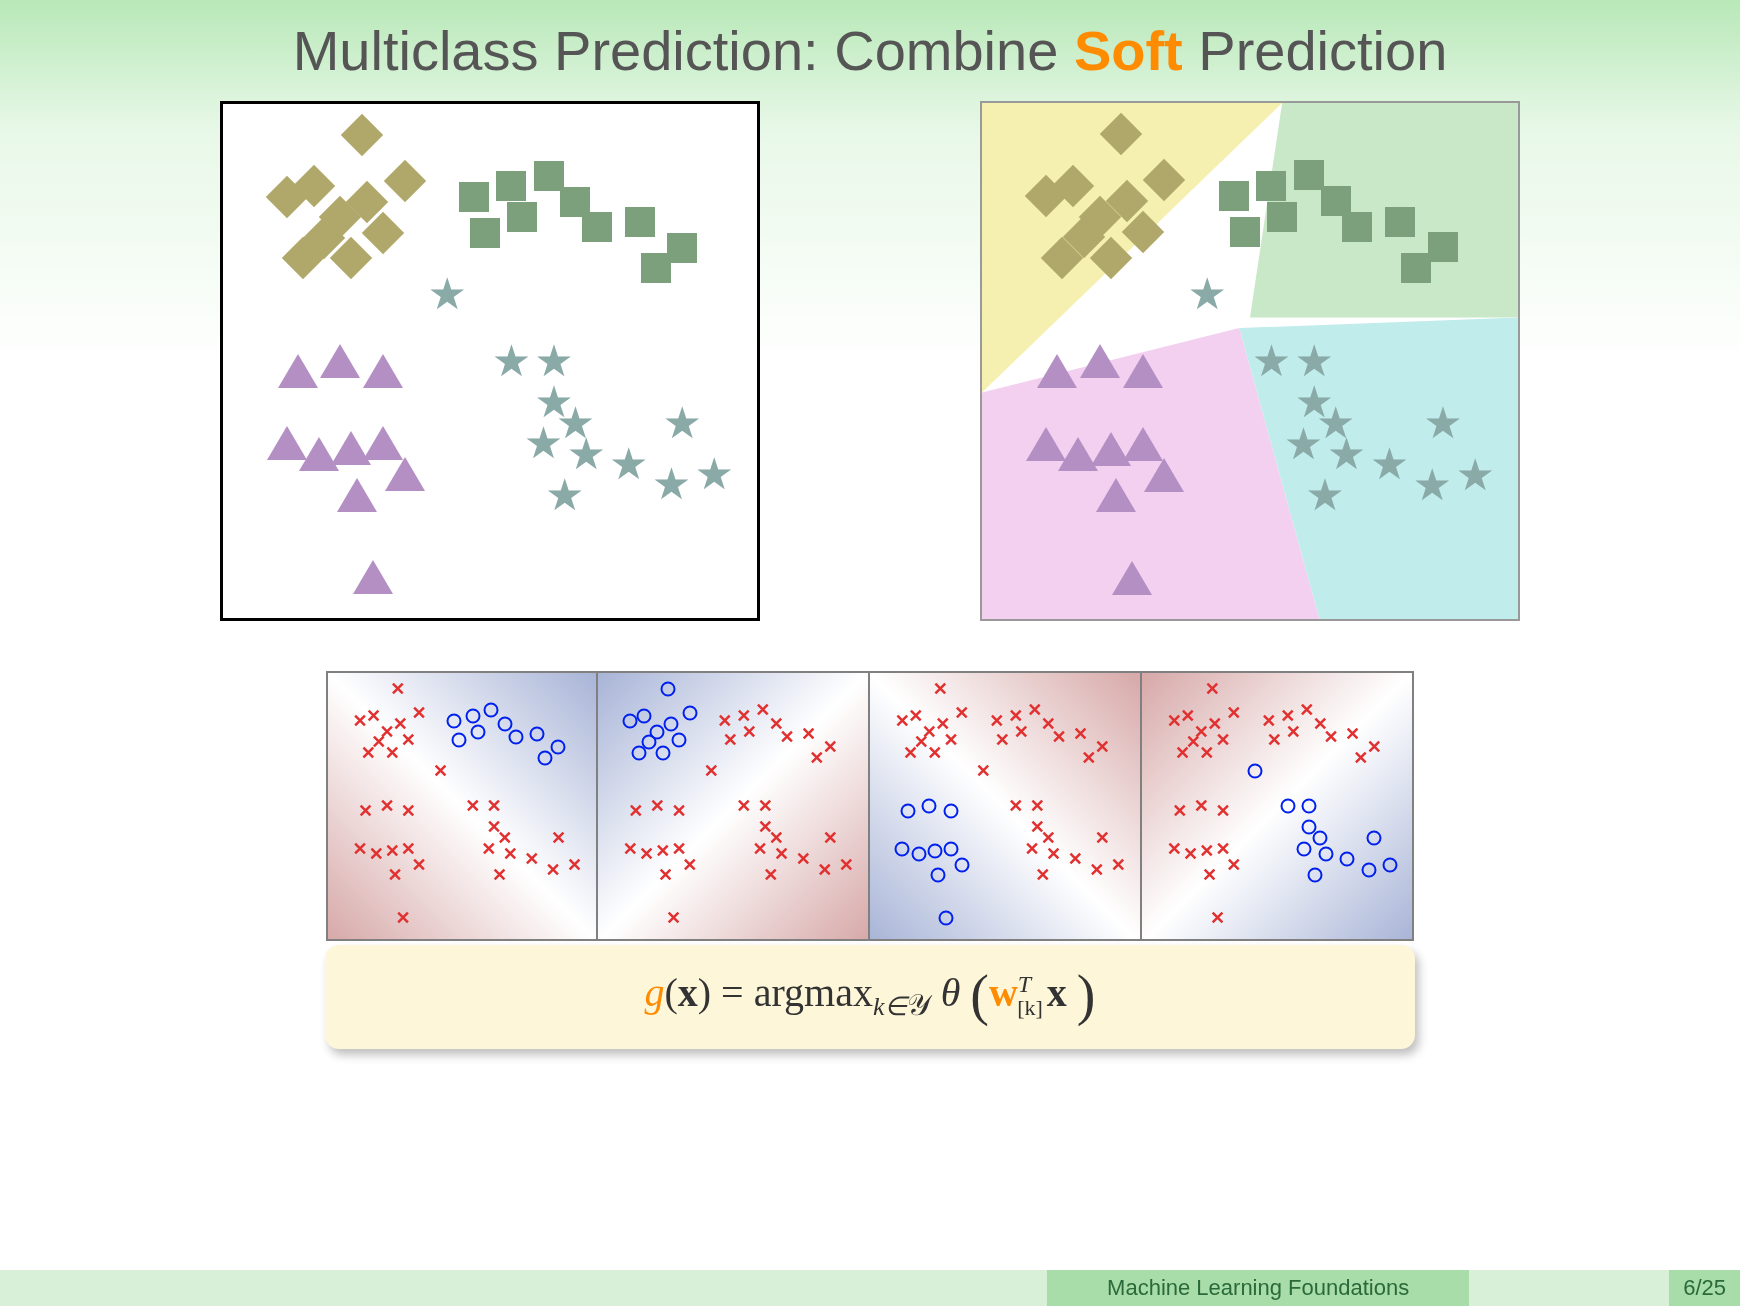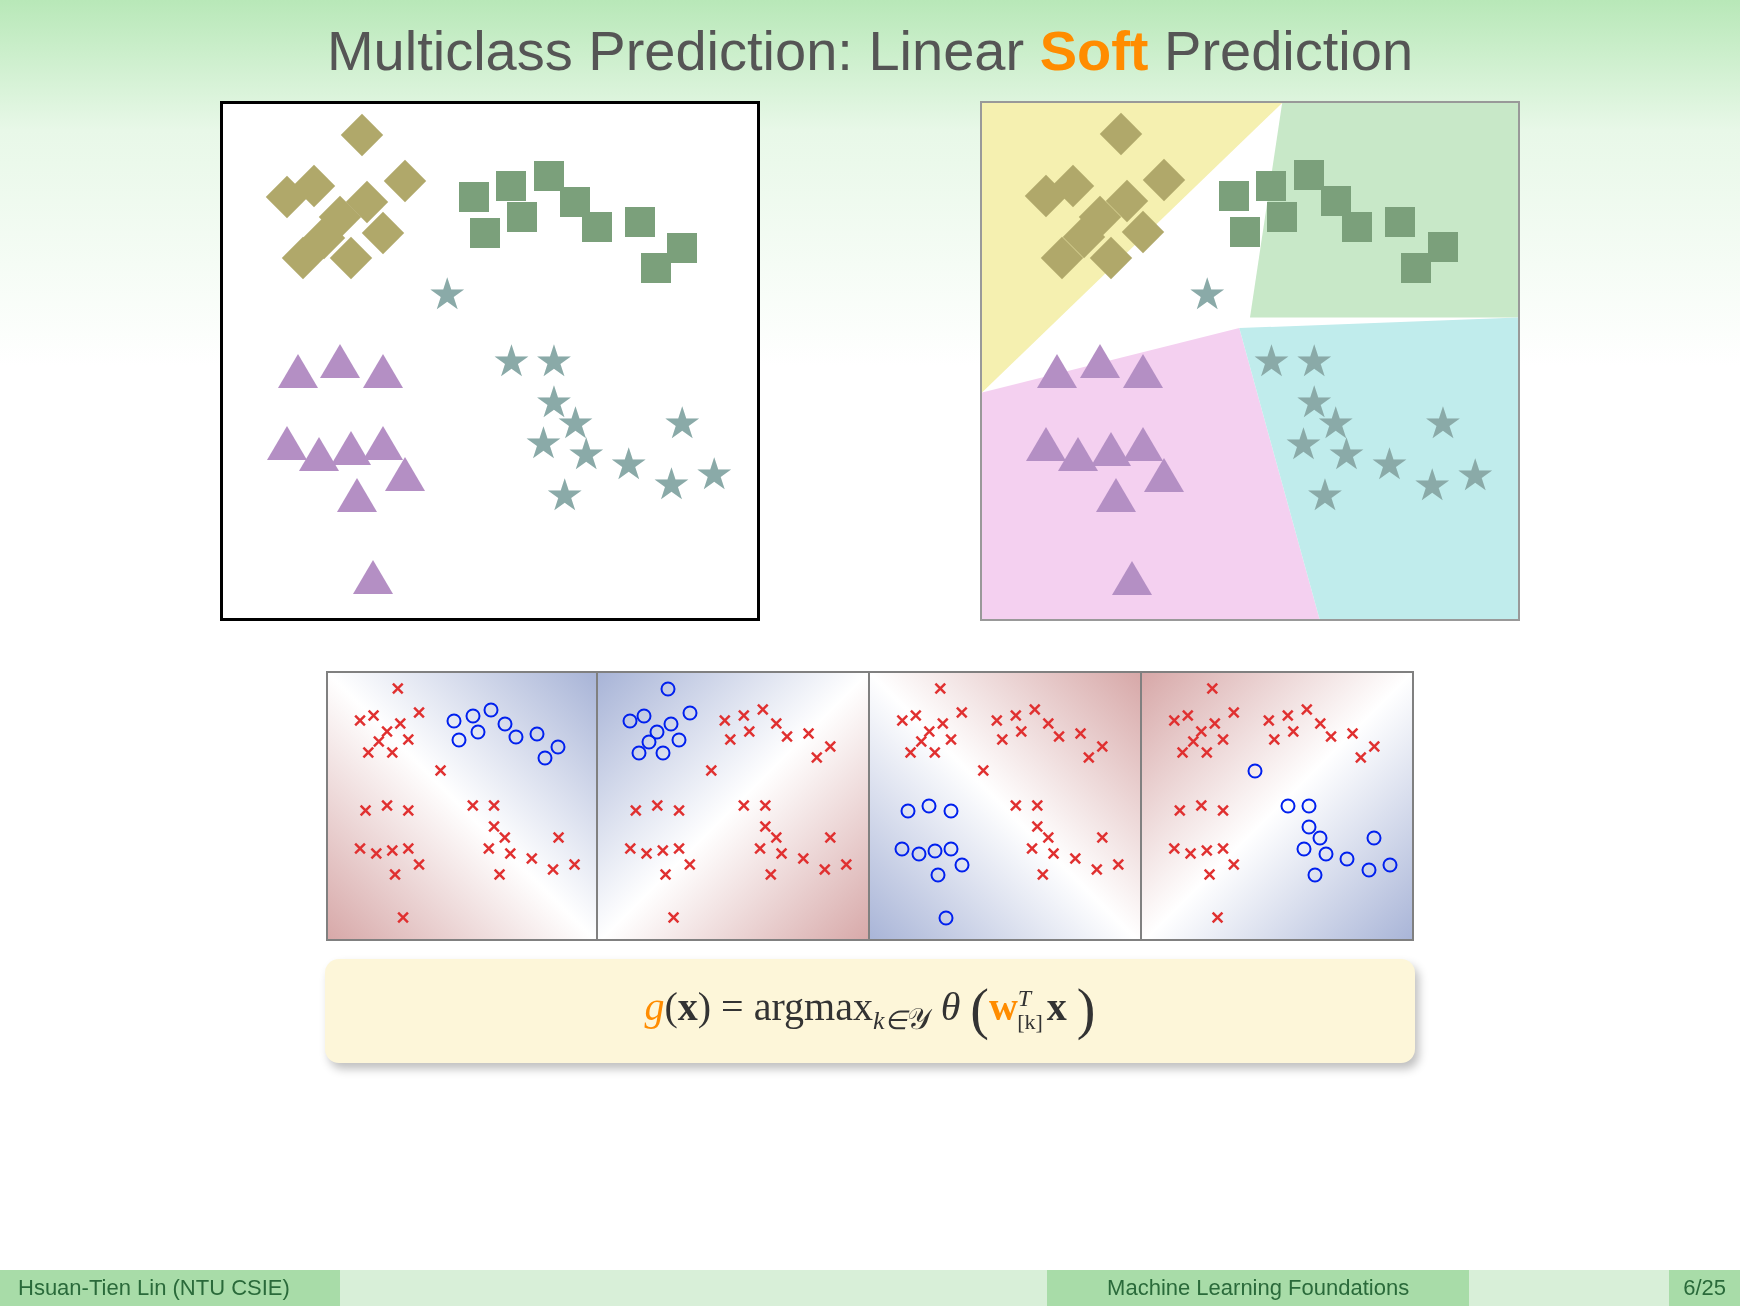--- a/index.html
+++ b/index.html
@@ -57,21 +57,21 @@
   .plot-small {
     width: 272px;
     height: 270px;
     border: 2px solid #808080;
     position: relative;
     overflow: hidden;
   }
   .plot-small + .plot-small { border-left: none; }
   .formula-box {
     width: 1090px;
-    margin: 18px auto 0 auto;
+    margin: 4px auto 0 auto;
     background: #fdf6d9;
     border-radius: 14px;
     padding: 18px 20px 22px 20px;
     text-align: center;
     font-size: 40px;
     color: #333;
     font-family: "Times New Roman", serif;
     box-shadow: 4px 6px 10px rgba(0,0,0,0.25);
   }
   .formula-box .g { color: #ff8c00; font-style: italic; font-weight: 500; }
@@ -132,21 +132,21 @@
   }
   .cross { color: #e03030; font-size: 18px; font-weight: 700; line-height: 1; font-family: Arial, sans-serif; }
 </style>
 </head>
 <body>
 
 <div class="header">
 </div>
 
 <h1 class="title">
-  <span>Multiclass Prediction: Linear </span><span class="accent">Soft</span><span> Prediction</span>
+  <span>Multiclass Prediction: Combine </span><span class="accent">Soft</span><span> Prediction</span>
 </h1>
 
 <div class="plots-top">
   <div class="plot-big" id="plot-raw">
       <div class="marker diamond" style="left: 26%; top: 6%;"></div>
       <div class="marker diamond" style="left: 12%; top: 18%;"></div>
       <div class="marker diamond" style="left: 17%; top: 16%;"></div>
       <div class="marker diamond" style="left: 22%; top: 22%;"></div>
       <div class="marker diamond" style="left: 27%; top: 19%;"></div>
       <div class="marker diamond" style="left: 19%; top: 26%;"></div>
@@ -456,18 +456,17 @@
       <div class="marker circ" style="left: 92%; top: 72%;"></div>
       <div class="marker circ" style="left: 64%; top: 76%;"></div>
     </div>
 </div>
 
 <div class="formula-box">
   <span class="g">g</span><span>(</span><span class="bold">x</span><span>) = argmax</span><span class="sub"><span style="font-style:italic">k∈</span><span class="script">𝒴</span></span><span class="theta"> θ </span><span class="paren">(</span><span class="wvec">w</span><span class="sup" style="font-style:italic">T</span><span class="sub2" style="position:relative; left:-14px">[k]</span><span class="bold" style="position:relative; left:-10px">x</span><span class="paren">)</span>
 </div>
 
 <div class="footer">
-  <div class="seg author">Hsuan-Tien Lin (NTU CSIE)</div>
   <div class="seg spacer"></div>
   <div class="seg course">Machine Learning Foundations</div>
   <div class="seg spacer2"></div>
   <div class="seg page">6/25</div>
 </div>
 
 </body></html>

